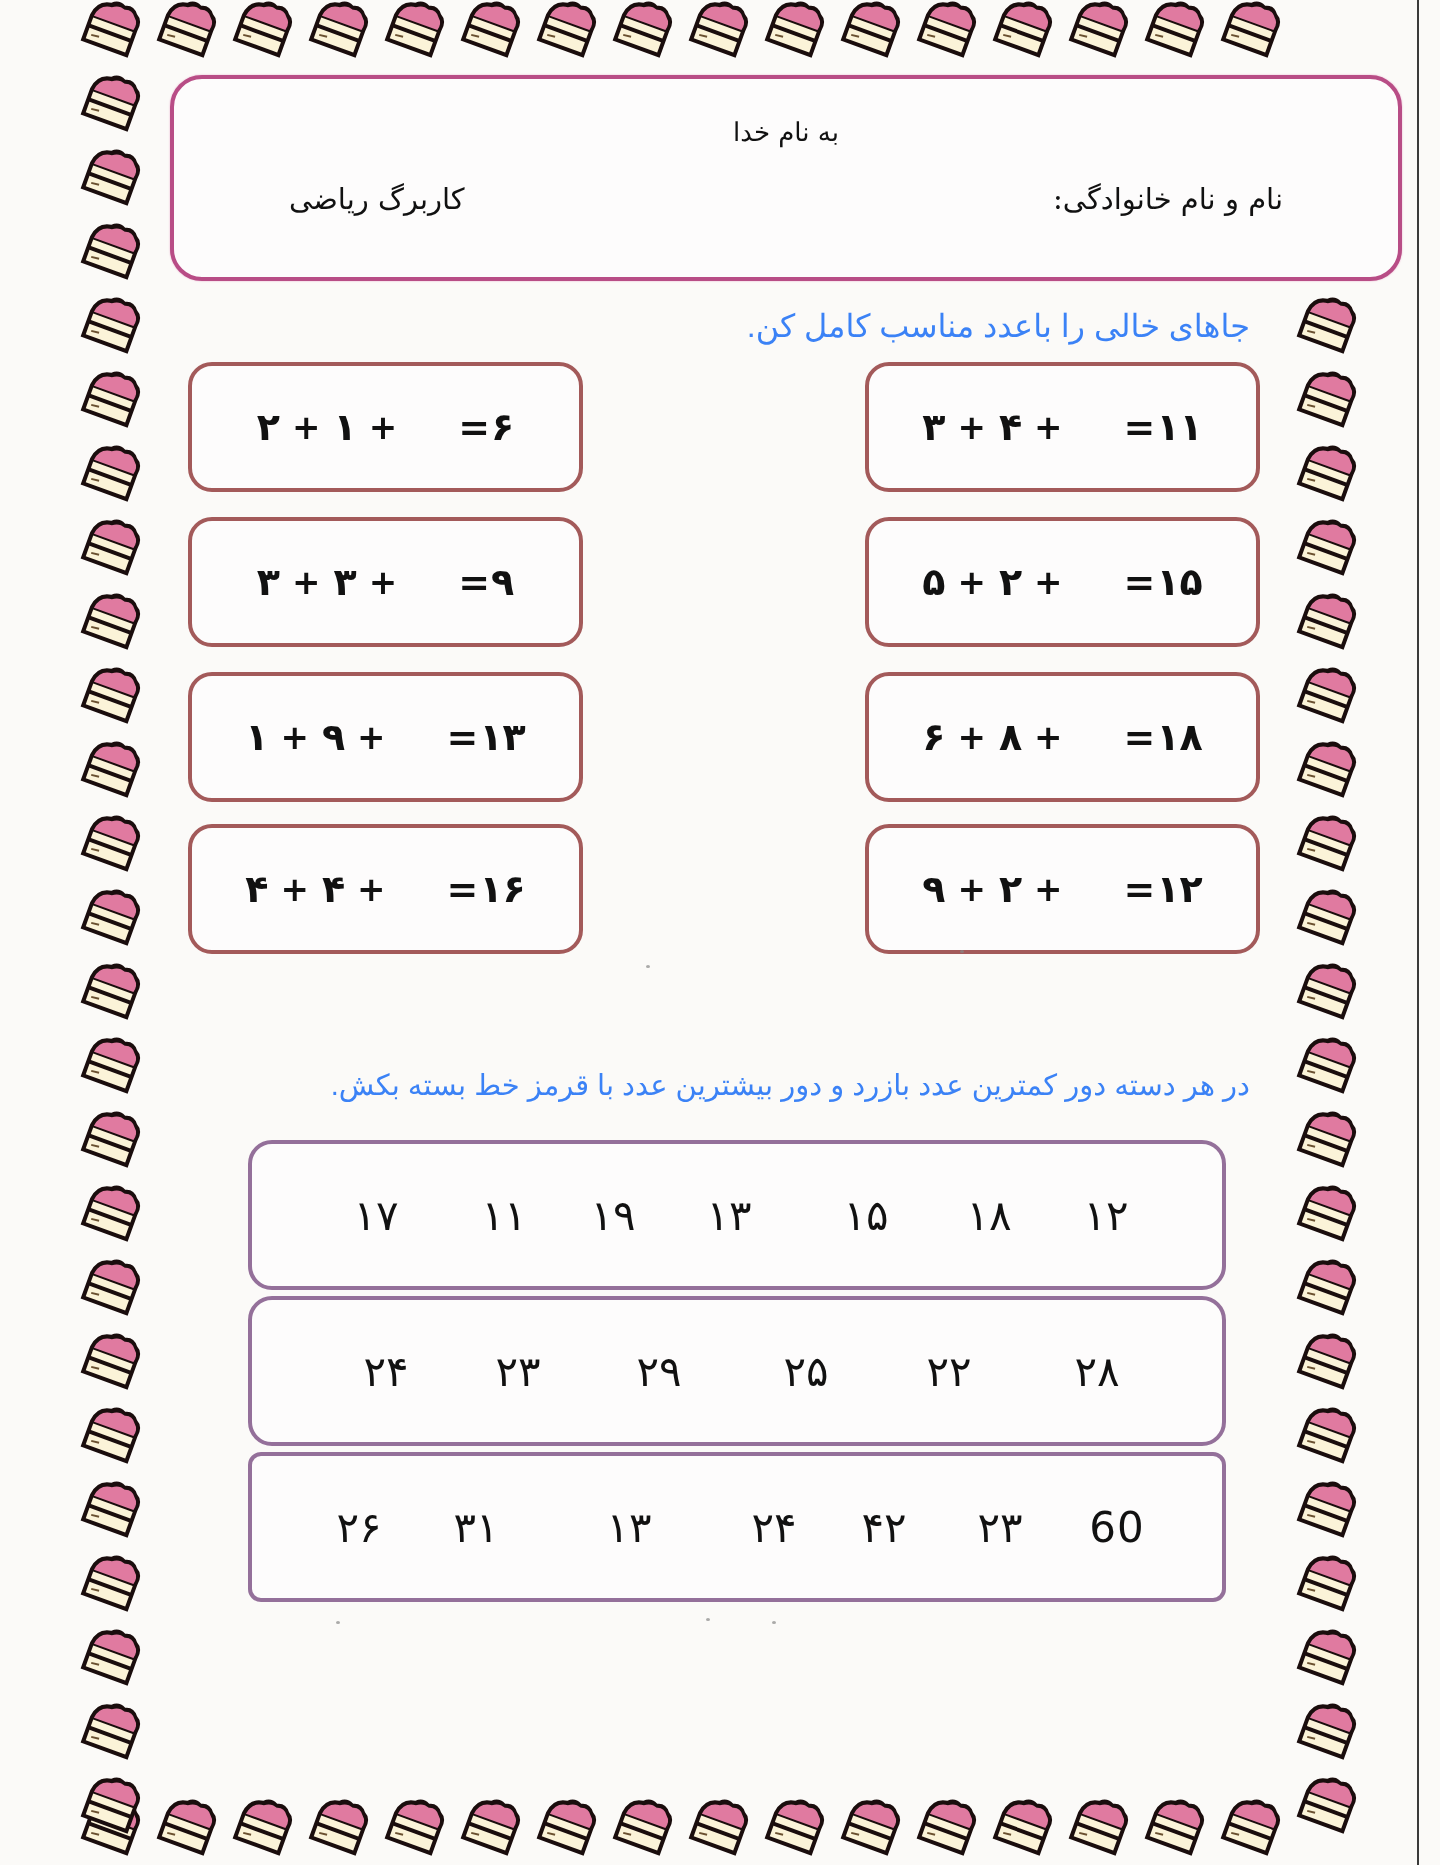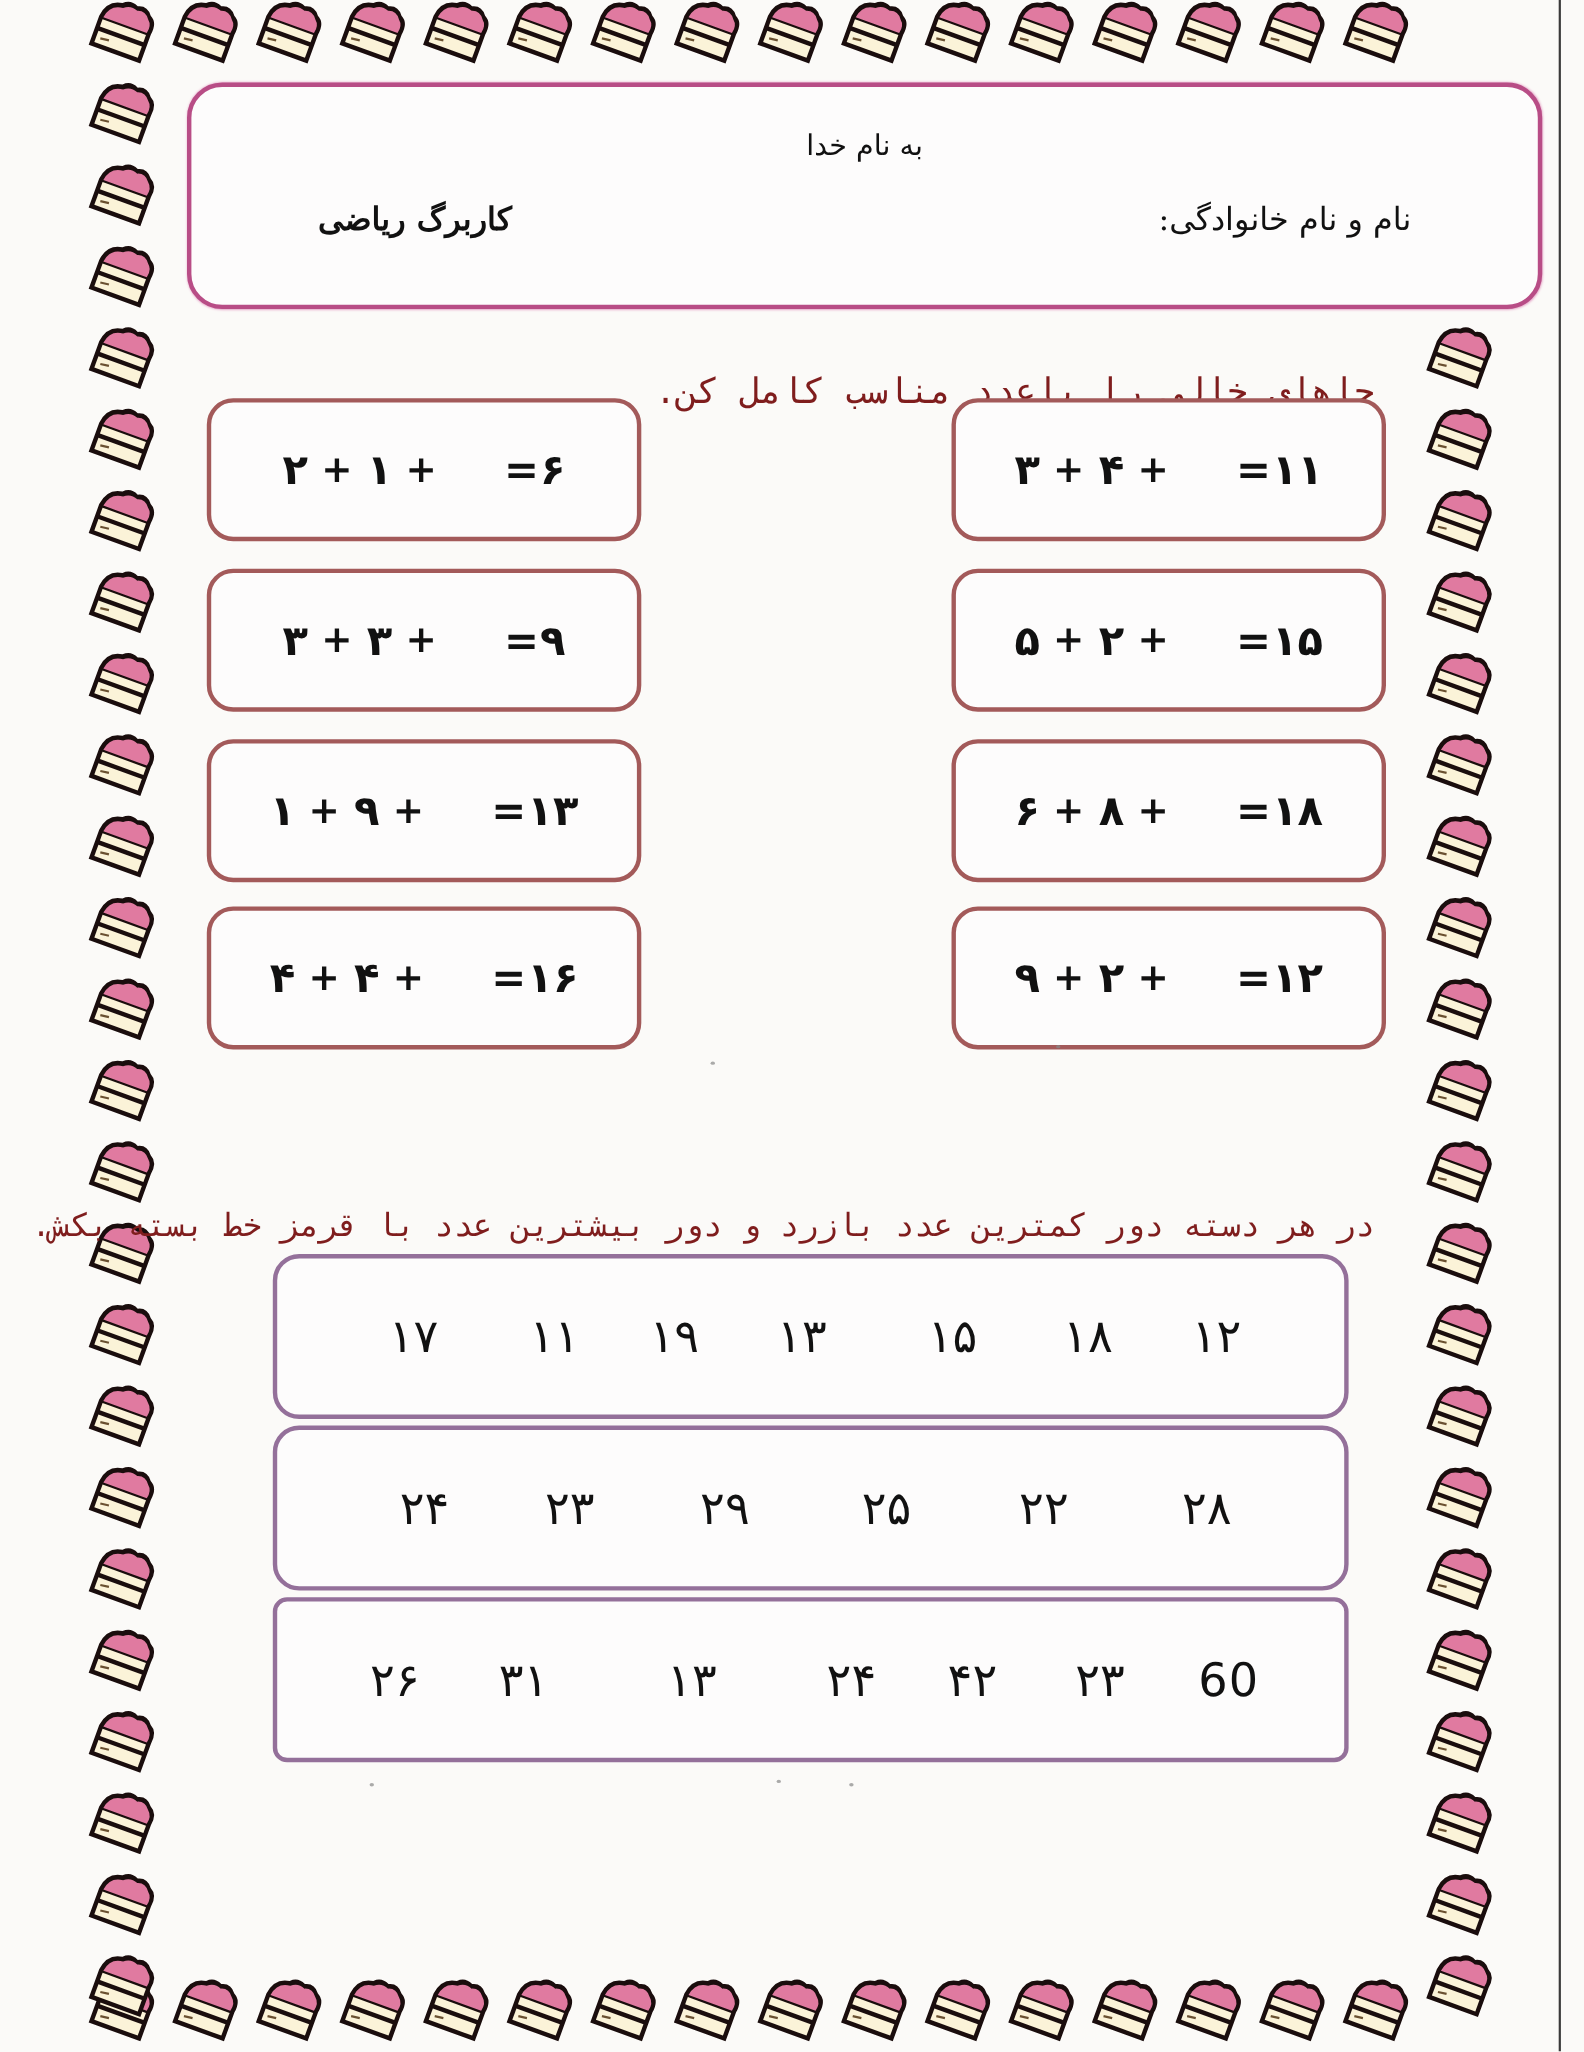--- a/index.html
+++ b/index.html
@@ -12,22 +12,22 @@
   .right-rule { position:absolute; left:1417px; top:0; width:2px; height:1865px; background:#3a3a3a; }
   .cake { position:absolute; width:76px; height:72px; }
   .cake svg { width:100%; height:100%; display:block; }
   .header-box {
     position:absolute; left:170px; top:75px; width:1232px; height:206px;
     border:4px solid #b84d86; border-radius:32px; box-sizing:border-box;
     background:#fdfcfc; box-shadow:0 0 2px #e6a6c8;
   }
   .header-title { position:absolute; left:0; right:0; top:38px; text-align:center; font-family:"DejaVu Serif", serif; font-size:26px; direction:rtl; }
   .header-name { position:absolute; right:115px; top:103px; font-family:"DejaVu Serif", serif; font-size:29px; direction:rtl; }
-  .header-subject { position:absolute; left:115px; top:103px; font-family:"DejaVu Serif", serif; font-size:29px; direction:rtl;font-weight:bold; }
-  .instr { position:absolute; direction:rtl; font-family:Liberation Mono, monospace; color:#7f1d1d; white-space:nowrap;margin-top:29px; }
+  .header-subject { position:absolute; left:115px; top:103px; font-family:"DejaVu Serif", serif; font-size:29px; direction:rtl; }
+  .instr { position:absolute; direction:rtl; font-family:Liberation Sans, sans-serif; color:#3b82f6; white-space:nowrap; }
   .instr1 { right:190px; top:307px; font-size:32px; }
   .instr2 { right:190px; top:1068px; font-size:29px; }
   .eq-box {
     position:absolute; width:395px; height:130px; box-sizing:border-box;
     border:4px solid #a35a5a; border-radius:24px; background:#fdfcfc;
     display:flex; align-items:center; justify-content:center;
   }
   .eq {
     display:flex; direction:ltr; align-items:center; gap:0;
     font-family:"DejaVu Sans", sans-serif; font-weight:bold; font-size:38px; letter-spacing:1px;

